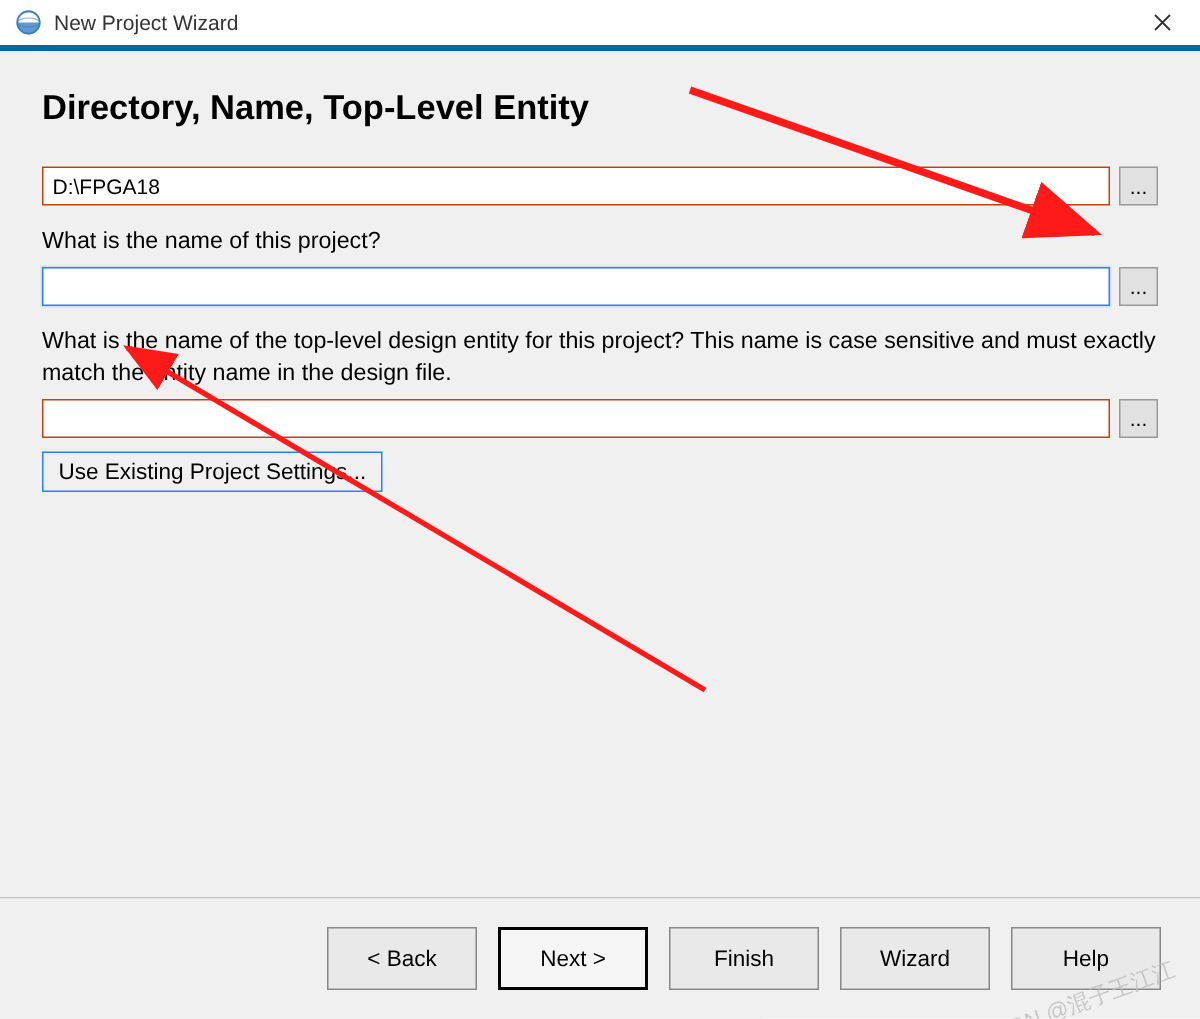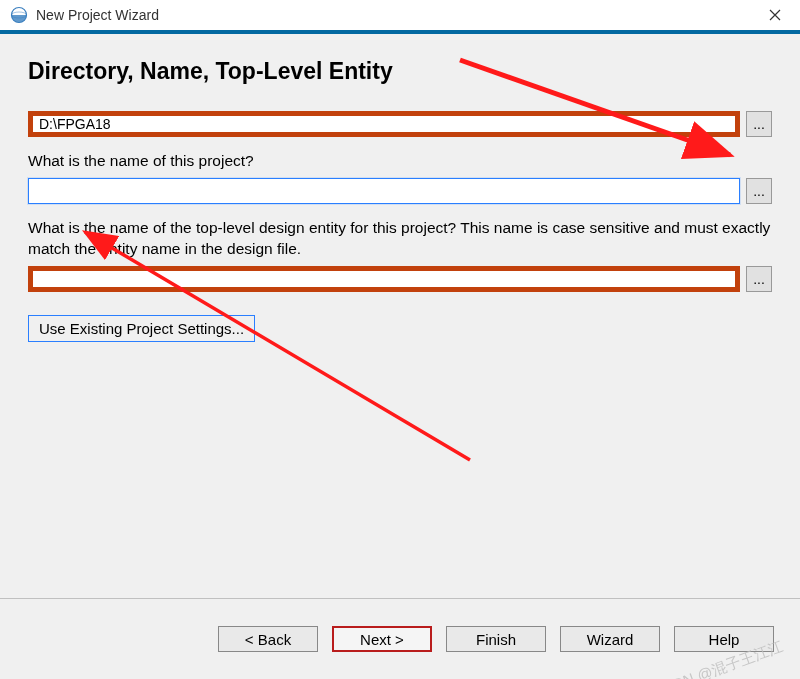--- a/index.html
+++ b/index.html
@@ -57,69 +57,69 @@
     .label:first-of-type { margin-top: 0; }
     .input-row {
       display: flex;
       align-items: stretch;
       gap: 6px;
       margin-bottom: 8px;
     }
     .input-row input {
       flex: 1;
       height: 26px;
-      border: 5px solid #c2410c;
+      border: 1px solid #c2410c;
       background: #fff;
       font-size: 14px;
       padding: 0 6px;
       outline: none;
     }
     .input-row input.focused {
       border: 1px solid #2a7fff;
       box-shadow: 0 0 0 1px rgba(42,127,255,.15);
     }
     .browse-btn {
       width: 26px; height: 26px;
       background: #e1e1e1;
       border: 1px solid #999;
       font-size: 14px;
       display: flex; align-items: center; justify-content: center;
       cursor: pointer;
       color: #000;
     }
     .settings-btn {
-      margin-top: 15px;
+      margin-top: 1px;
       display: inline-block;
       padding: 4px 10px;
       border: 1px solid #2a7fff;
       background: #f0f0f0;
       font-size: 15px;
       color: #000;
       cursor: pointer;
     }
     .footer {
       height: 80px;
       display: flex;
       align-items: center;
       justify-content: flex-end;
       gap: 14px;
       padding: 0 26px;
       background: #f0f0f0;
     }
     .nav-btn {
       min-width: 100px;
-      height: 26px;
+      height: 42px;
       border: 1px solid #888;
       background: #e9e9e9;
       font-size: 15px;
       color: #000;
       cursor: pointer;
     }
     .nav-btn.primary {
-      border: 2px solid #b91c1c;
+      border: 2px solid #000000;
       background: #f5f5f5;
     }
     .annotations {
       position: absolute;
       top: 0; left: 0;
       pointer-events: none;
     }
     .watermark {
       position: absolute;
       bottom: 24px;

